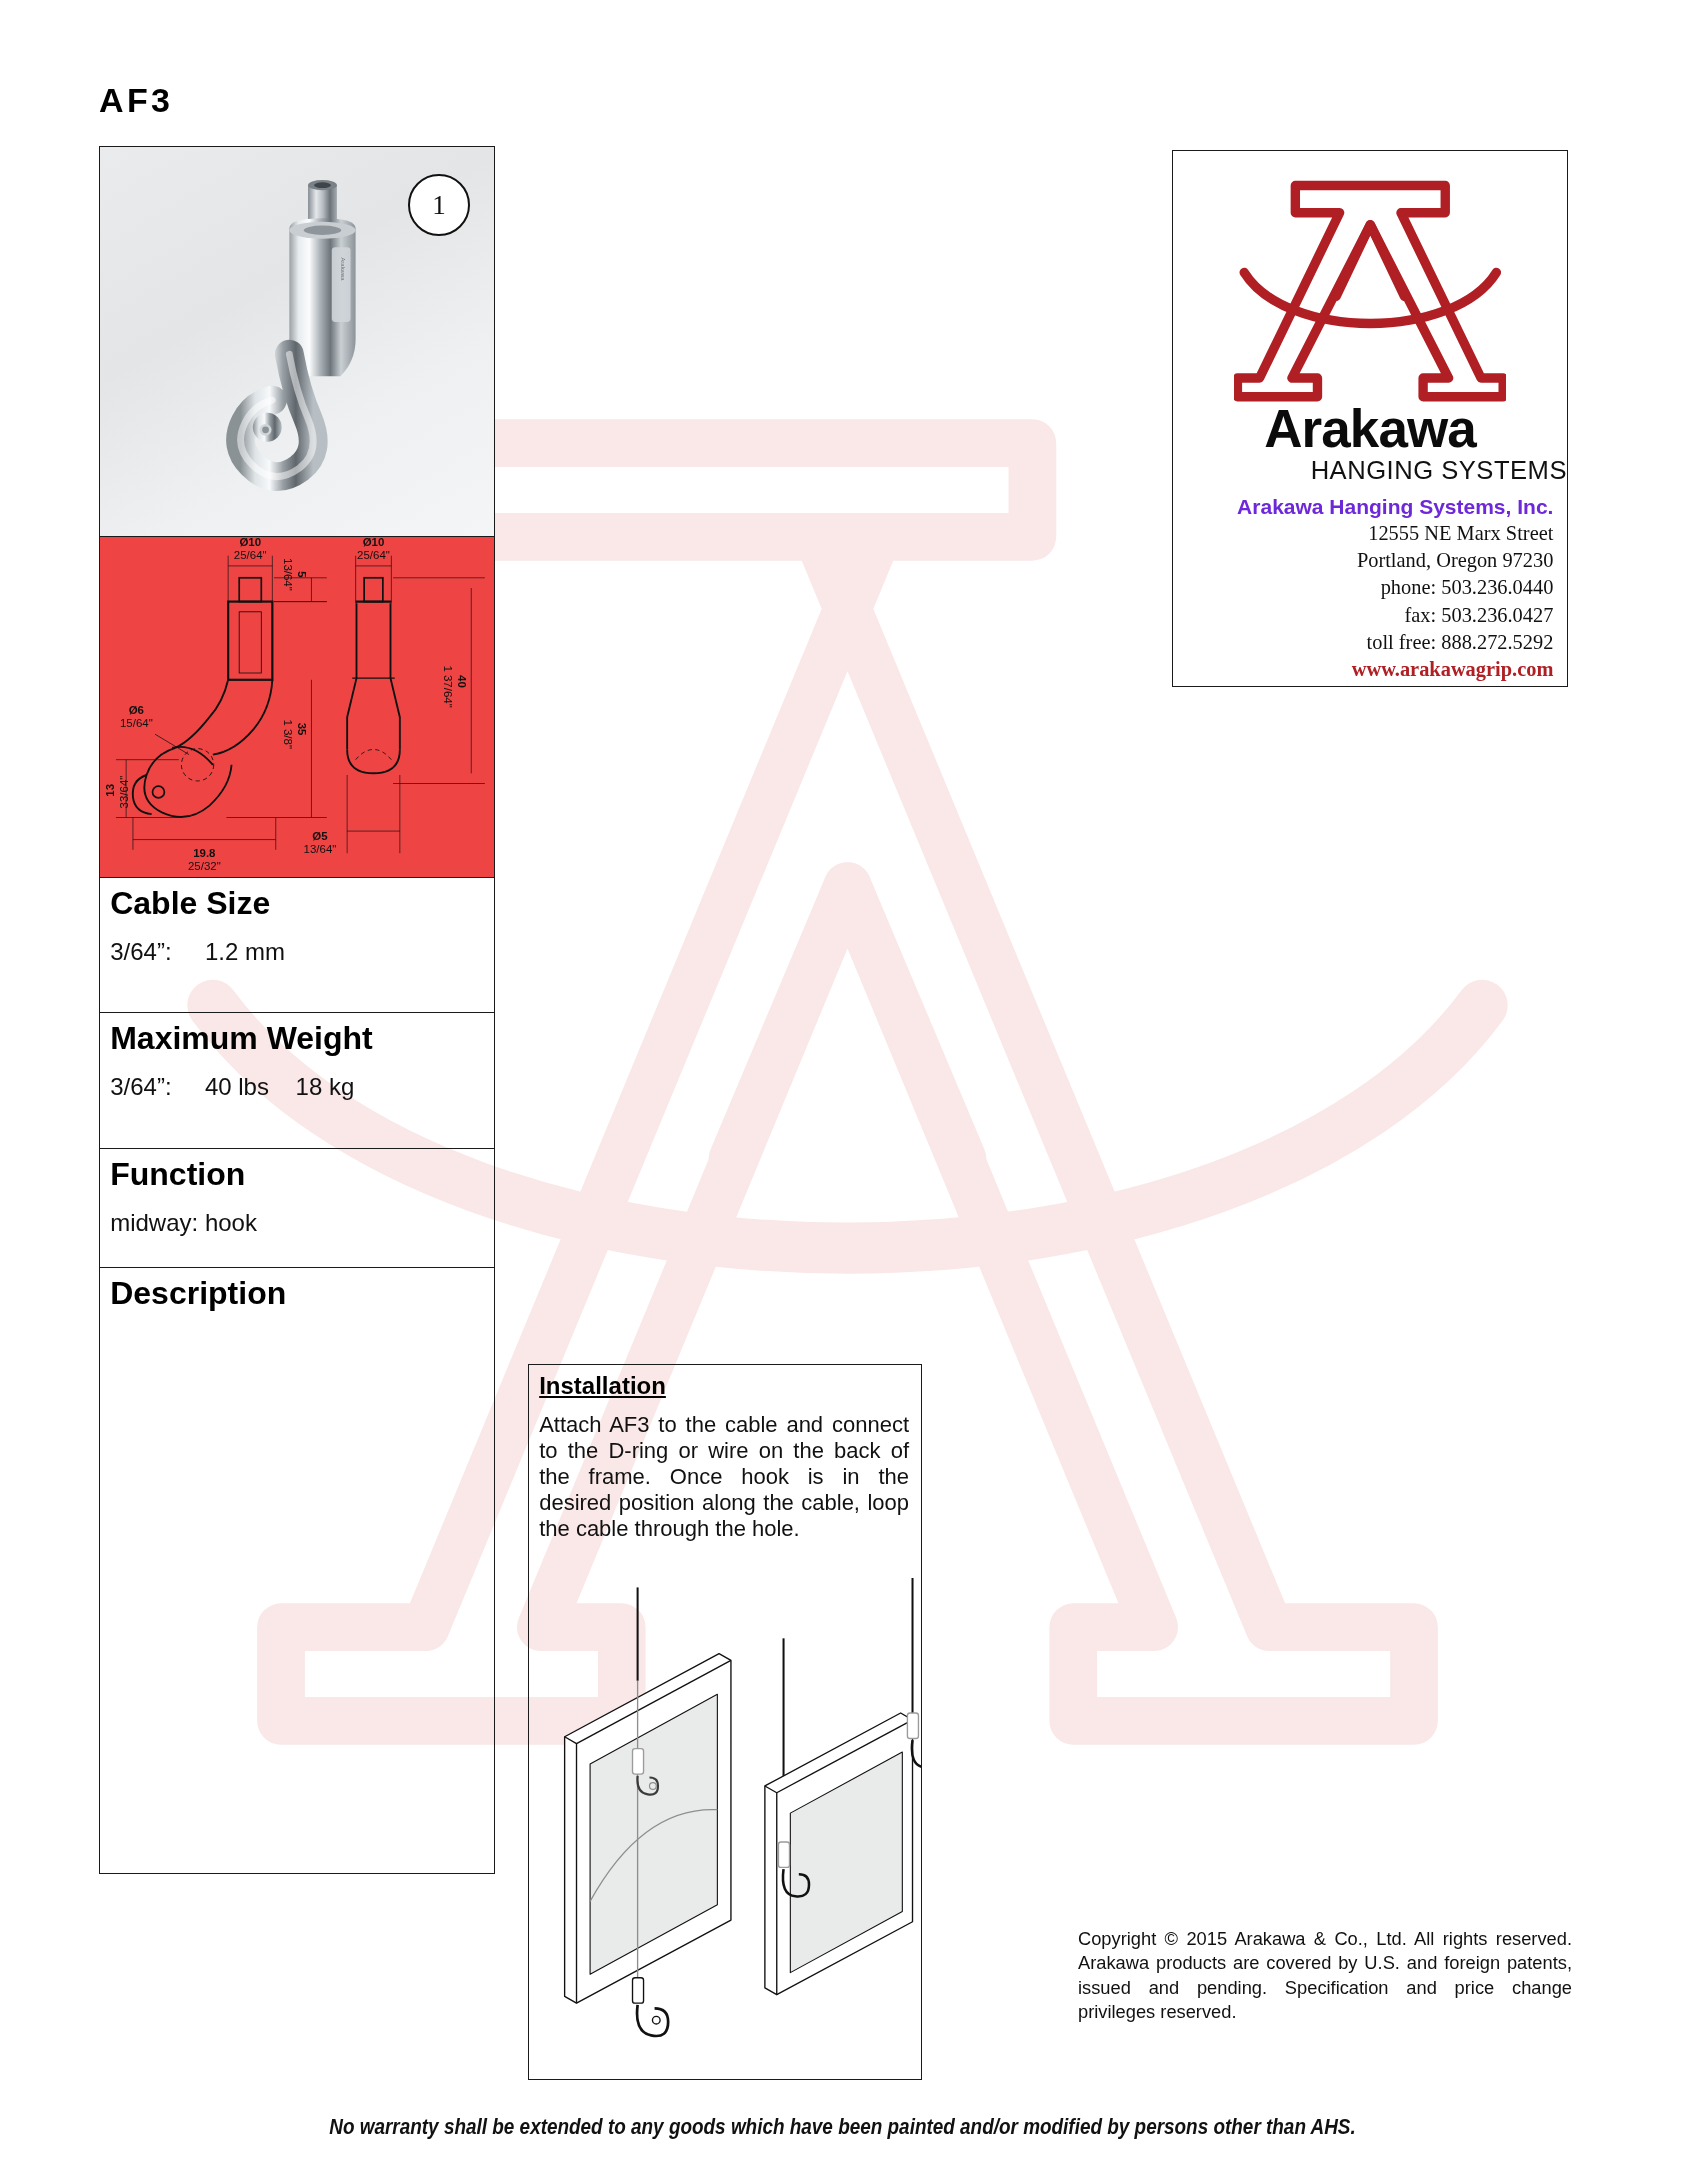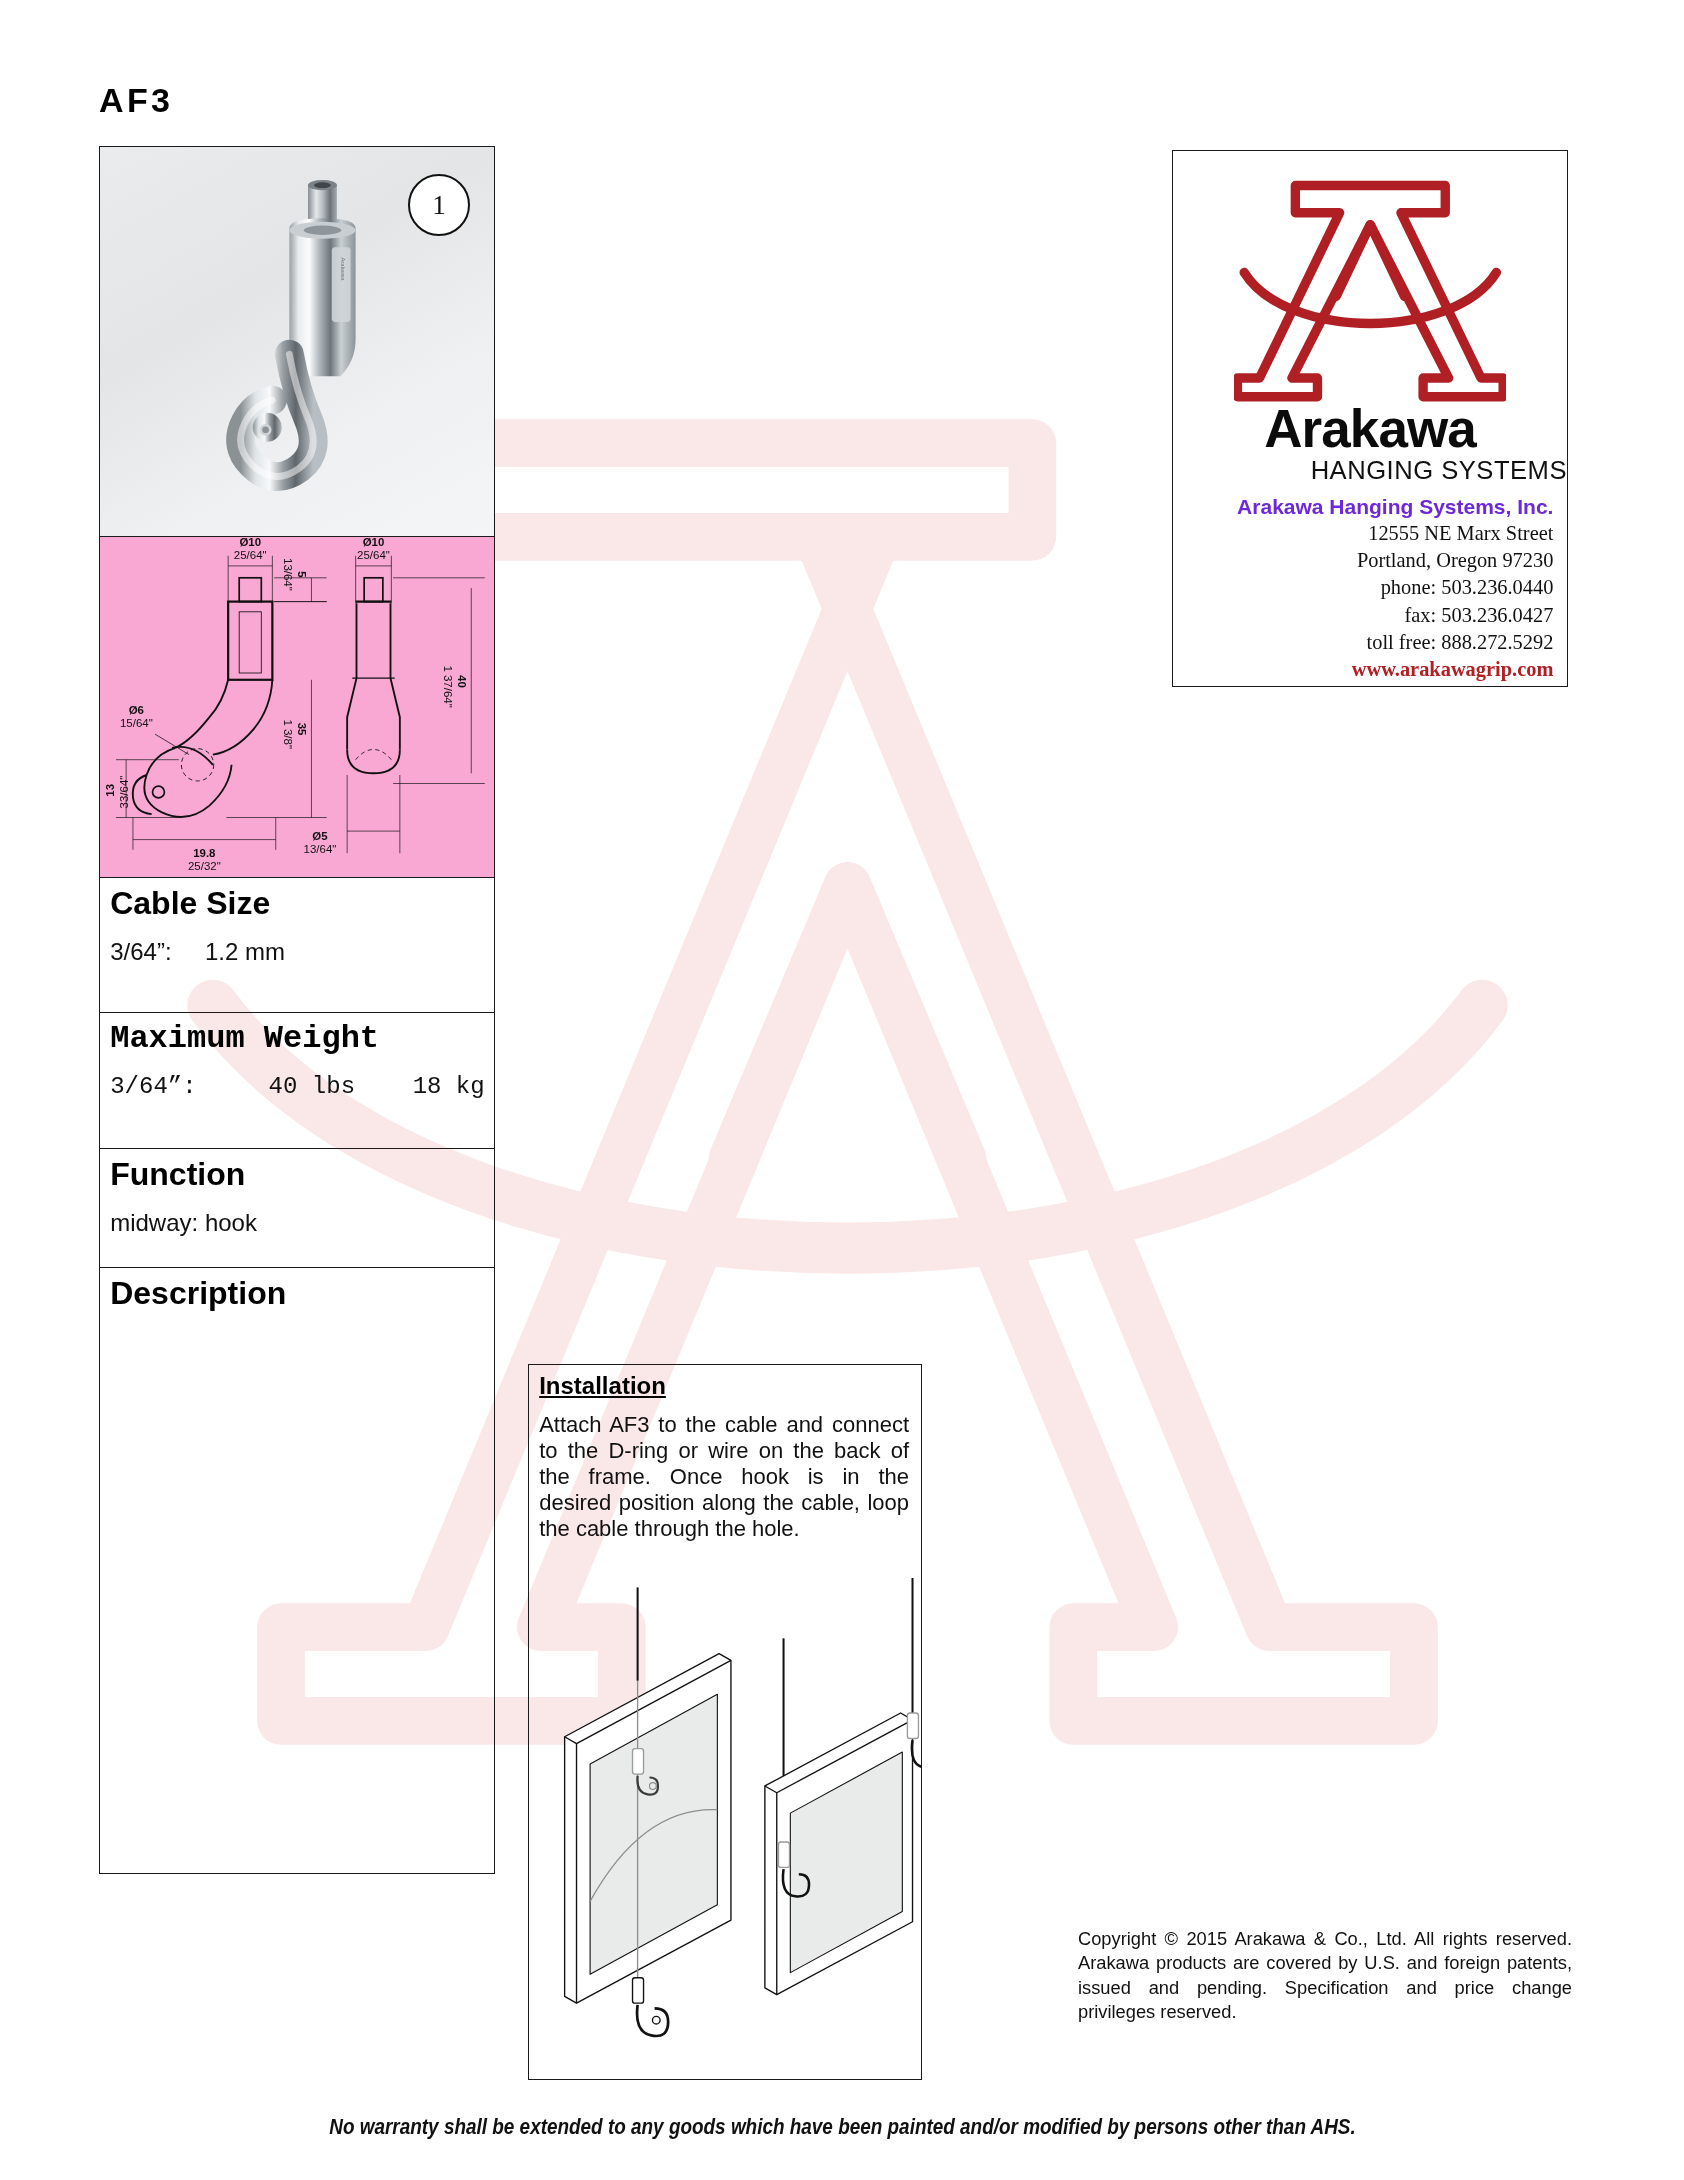--- a/index.html
+++ b/index.html
@@ -38,34 +38,34 @@
   .photo-cell{height:390px;background:linear-gradient(150deg,#e9ebec 0%,#e3e5e6 38%,#eef0f1 68%,#f4f5f6 100%);overflow:hidden;}
   .photo-cell svg{position:absolute;left:0;top:0;width:100%;height:100%;}
   .badge-1{
     position:absolute;right:24px;top:27px;width:58px;height:58px;border-radius:50%;
     border:2.6px solid #111;background:#fff;
     display:flex;align-items:center;justify-content:center;
     font-size:27px;color:#111;font-family:"Liberation Serif",serif;
   }
 
   
-  .drawing-cell{height:341px;background:#f9a8d4;}
+  .drawing-cell{height:341px;background:#ef4444;}
   .drawing-cell svg{display:block;width:100%;height:100%;}
 
   
   .spec-head{
     font-size:32px;font-weight:bold;color:#000;
     padding:6.8px 0 0 10.2px;line-height:1.18;
   }
   .spec-val{
     font-size:24px;color:#111;padding:15.3px 0 0 10.2px;line-height:1.2;
     white-space:pre;
   }
   .cable-cell{height:135px;}
-  .weight-cell{height:136px;font-family:Liberation Mono, monospace;}
+  .weight-cell{height:136px;}
   .function-cell{height:119px;}
   .desc-cell{border-bottom:1.7px solid #1a1a1a;min-height:605px;}
   .desc-body{
     font-size:22px;line-height:1.19;color:#111;
     padding:13.6px 12px 0 10.2px;text-align:justify;text-justify:inter-word;
     hyphens:none;
   }
 
   
   .install-box{

